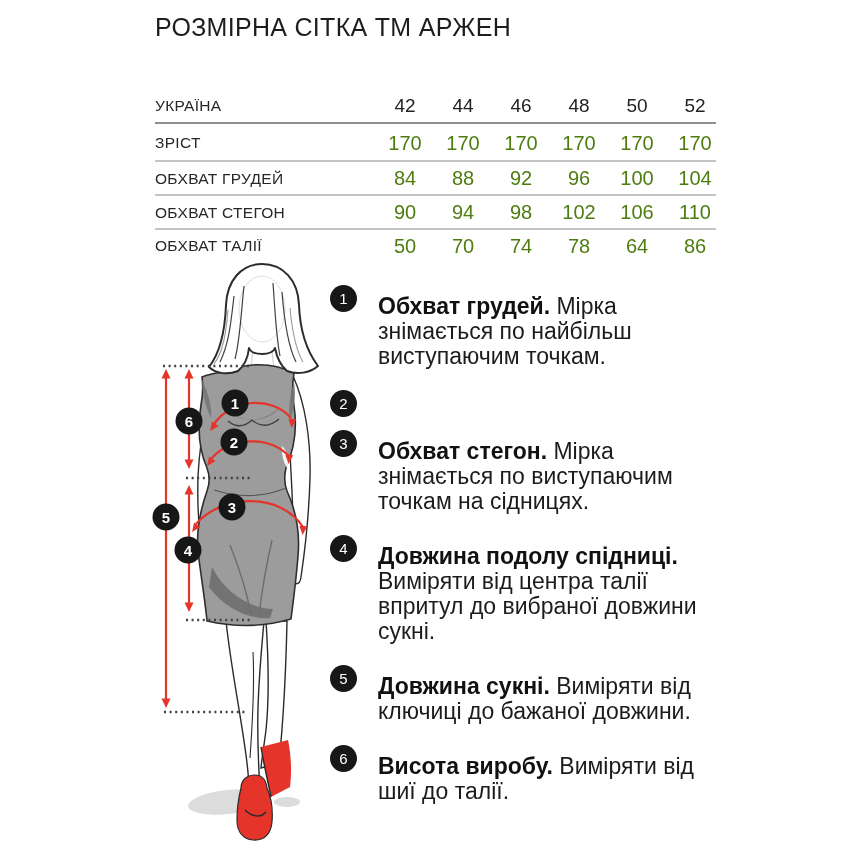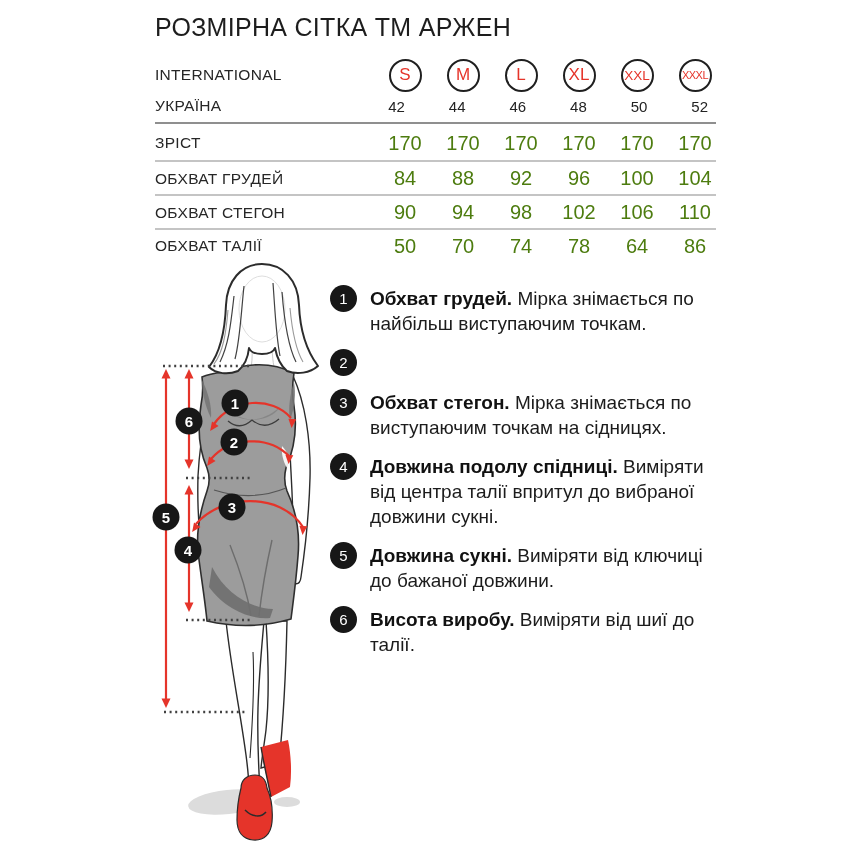--- a/index.html
+++ b/index.html
@@ -8,77 +8,56 @@
 
   
   .title{position:absolute;left:155px;top:13px;font-size:25px;font-weight:400;
          color:#1d1d1d;letter-spacing:.3px;}
 
   
   .trow{position:absolute;left:155px;width:572px;display:flex;align-items:center;}
   .trow .lbl{width:221px;font-size:15.5px;color:#272727;letter-spacing:.3px;}
   .trow .cell{width:58px;display:flex;justify-content:center;align-items:center;}
   .r-int{top:55px;height:40px;}
-  .r-ukr{top:92px;height:28px;gap:6px;}
+  .r-ukr{top:92px;height:28px;}
   .r-v0{top:126px;height:34px;}
   .r-v1{top:162px;height:33px;}
   .r-v2{top:196px;height:33px;}
   .r-v3{top:230px;height:32px;}
-  .num-dark{font-size:15px;color:#232323;}
+  .num-dark{font-size:19px;color:#232323;}
   .num-gray{font-size:20px;color:#4d7c0f;}
   .size-circle{width:33px;height:33px;border:2px solid #1f1f1f;border-radius:50%;
                box-sizing:border-box;display:flex;align-items:center;justify-content:center;
                color:#e5342a;font-size:17px;font-weight:400;}
   .sz-4{font-size:13.5px;}
   .sz-5{font-size:11px;letter-spacing:-.5px;}
   .tline{position:absolute;left:155px;width:561px;height:2px;background:#c4c4c4;}
   .tline.dark{background:#8f8f8f;}
   .l1{top:122px;} .l2{top:160px;} .l3{top:194px;} .l4{top:228px;}
 
   
   .legend{position:absolute;left:330px;top:286px;width:400px;display:flex;
           flex-direction:column;gap:14px;}
   .leg-item{display:flex;gap:13px;align-items:flex-start;}
   .leg-num{flex:0 0 27px;width:27px;height:27px;border-radius:50%;background:#171717;
            color:#fff;font-size:15px;display:flex;align-items:center;justify-content:center;
            margin-top:-1px;}
-  .leg-text{width:352px;margin:0;font-size:19px;line-height:25px;color:#1c1c1c;}
+  .leg-text{width:352px;margin:8px;font-size:23px;line-height:25px;color:#1c1c1c;}
   .leg-text b{font-weight:700;color:#111;}
 
   
   .figure-svg{position:absolute;left:140px;top:258px;width:200px;height:592px;}
 </style>
 </head>
 <body>
 
 <div id="page">
 
   <div class="title">РОЗМІРНА СІТКА ТМ АРЖЕН</div>
 
-  <div class="trow r-int">
-    <div class="lbl">INTERNATIONAL</div>
-    <div class="cell">
-        <span class="size-circle">S</span>
-      </div>
-    <div class="cell">
-        <span class="size-circle">M</span>
-      </div>
-    <div class="cell">
-        <span class="size-circle">L</span>
-      </div>
-    <div class="cell">
-        <span class="size-circle">XL</span>
-      </div>
-    <div class="cell">
-        <span class="size-circle sz-4">XXL</span>
-      </div>
-    <div class="cell">
-        <span class="size-circle sz-5">XXXL</span>
-      </div>
-  </div>
 
   <div class="trow r-ukr">
     <div class="lbl">УКРАЇНА</div>
     <div class="cell num-dark">42</div>
     <div class="cell num-dark">44</div>
     <div class="cell num-dark">46</div>
     <div class="cell num-dark">48</div>
     <div class="cell num-dark">50</div>
     <div class="cell num-dark">52</div>
   </div>

